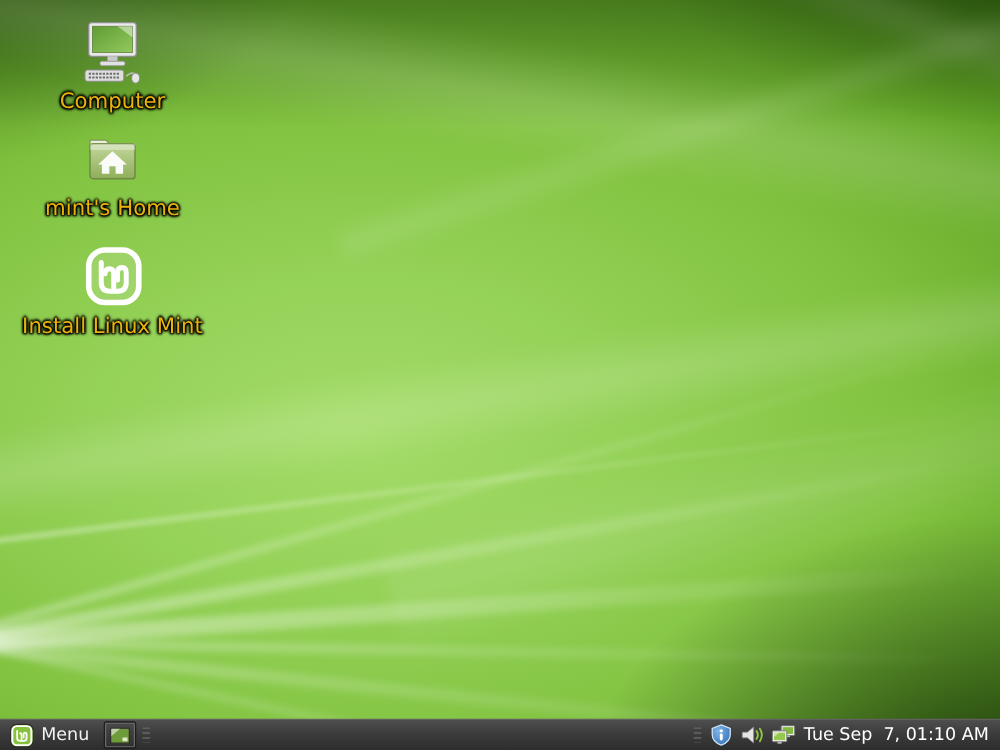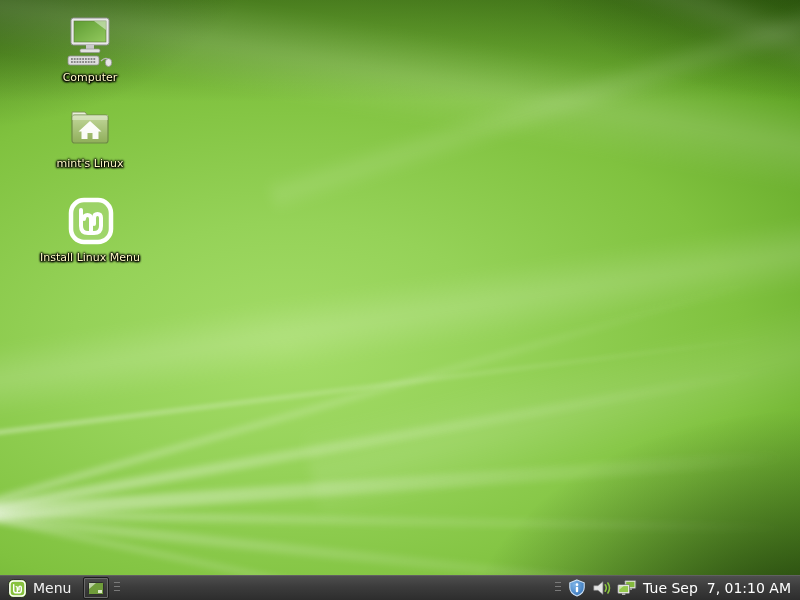--- a/index.html
+++ b/index.html
@@ -39,21 +39,21 @@
   .r5{top:512px;height:10px;transform:rotate(6deg);opacity:.33;}
   .r6{top:514px;height:6px;transform:rotate(12deg);opacity:.28;}
   .r7{top:432px;height:4px;transform:rotate(-7deg);opacity:.5;filter:blur(2px);}
   
   .desktop-icon{position:absolute;left:38px;width:104px;display:flex;
     flex-direction:column;align-items:center;gap:4px;cursor:default;}
   .di-computer{top:16px;}
   .di-home{top:102px;}
   .di-install{top:196px;}
   .icon-art{width:52px;height:52px;display:block;}
-  .icon-label{font-size:11px;color:#fef9c3;white-space:nowrap;line-height:1.1;
+  .icon-label{font-size:17px;color:#eab308;white-space:nowrap;line-height:1.1;
     text-shadow:0 1px 2px #000,1px 1px 2px #000,-1px 1px 2px #000,0 -1px 2px #000,1px 0 2px #000,-1px 0 2px #000;}
   
   .taskbar{position:absolute;left:0;right:0;bottom:0;height:25px;
     background:linear-gradient(to bottom,#4e4e4e 0%,#3c3c3c 45%,#2d2d2d 100%);
     border-top:1px solid #616161;box-sizing:border-box;
     display:flex;align-items:center;padding:0 5px;z-index:10;}
   .menu-button{display:flex;align-items:center;gap:6px;padding:1px 6px 1px 3px;
     border-radius:3px;cursor:pointer;height:22px;}
   .menu-label{color:#f2f2f2;font-size:14px;}
   .show-desktop{width:24px;height:20px;margin-left:6px;display:flex;align-items:center;justify-content:center;
@@ -112,30 +112,30 @@
       <linearGradient id="fold" x1="0" y1="0" x2="0" y2="1">
         <stop offset="0" stop-color="#c2d79b"></stop>
           <stop offset="1" stop-color="#8fae59"></stop>
       </linearGradient>
     </defs>
     <path d="M8 10 h13 l4 5 h-17 z" fill="#e9efdc" stroke="#7e9454" stroke-width="1"></path>
     <rect x="8" y="13" width="36" height="28" rx="2.5" fill="url(#fold)" stroke="#6f8a47" stroke-width="1.2"></rect>
     <rect x="8" y="13" width="36" height="5" fill="rgba(255,255,255,0.35)"></rect>
     <path d="M26 19 L14.5 29.5 H17.5 V37 H23.5 V31 H28.5 V37 H34.5 V29.5 H37.5 Z" fill="#ffffff" opacity="0.95"></path>
   </svg>
-  <span class="icon-label">mint's Linux</span>
+  <span class="icon-label">mint's Home</span>
 </div>
 
 <div class="desktop-icon di-install">
   <svg class="icon-art" viewBox="0 0 52 52">
     <rect x="7" y="4" width="40" height="42" rx="13" fill="rgba(255,255,255,0.14)" stroke="#ffffff" stroke-width="4.5"></rect>
     <path d="M17 14 v16 q0 7 7 7 h6 q7 0 7 -7 v-8 q0 -4 -3.5 -4 q-3.5 0 -3.5 4 v6" fill="none" stroke="#ffffff" stroke-width="4" stroke-linecap="round"></path>
     <path d="M27 36 v-13 q0 -4 -3.5 -4 q-3.5 0 -3.5 4" fill="none" stroke="#ffffff" stroke-width="4" stroke-linecap="round"></path>
   </svg>
-  <span class="icon-label">Install Linux Menu</span>
+  <span class="icon-label">Install Linux Mint</span>
 </div>
 
 <div class="taskbar">
   <div class="menu-button">
     <svg width="19" height="19" viewBox="0 0 20 20">
       <rect x="0.5" y="0.5" width="19" height="19" rx="5" fill="#87c23e" stroke="#2a2a2a"></rect>
       <rect x="2" y="2" width="16" height="16" rx="4" fill="none" stroke="#ffffff" stroke-width="1.6"></rect>
       <path d="M6 6 v6 q0 2.5 2.5 2.5 h3 q2.5 0 2.5 -2.5 v-3 q0 -1.5 -1.3 -1.5 q-1.2 0 -1.2 1.5 v2.5" fill="none" stroke="#ffffff" stroke-width="1.5" stroke-linecap="round"></path>
       <path d="M9.8 14 v-4.5 q0 -1.5 -1.2 -1.5" fill="none" stroke="#ffffff" stroke-width="1.5" stroke-linecap="round"></path>
     </svg>

